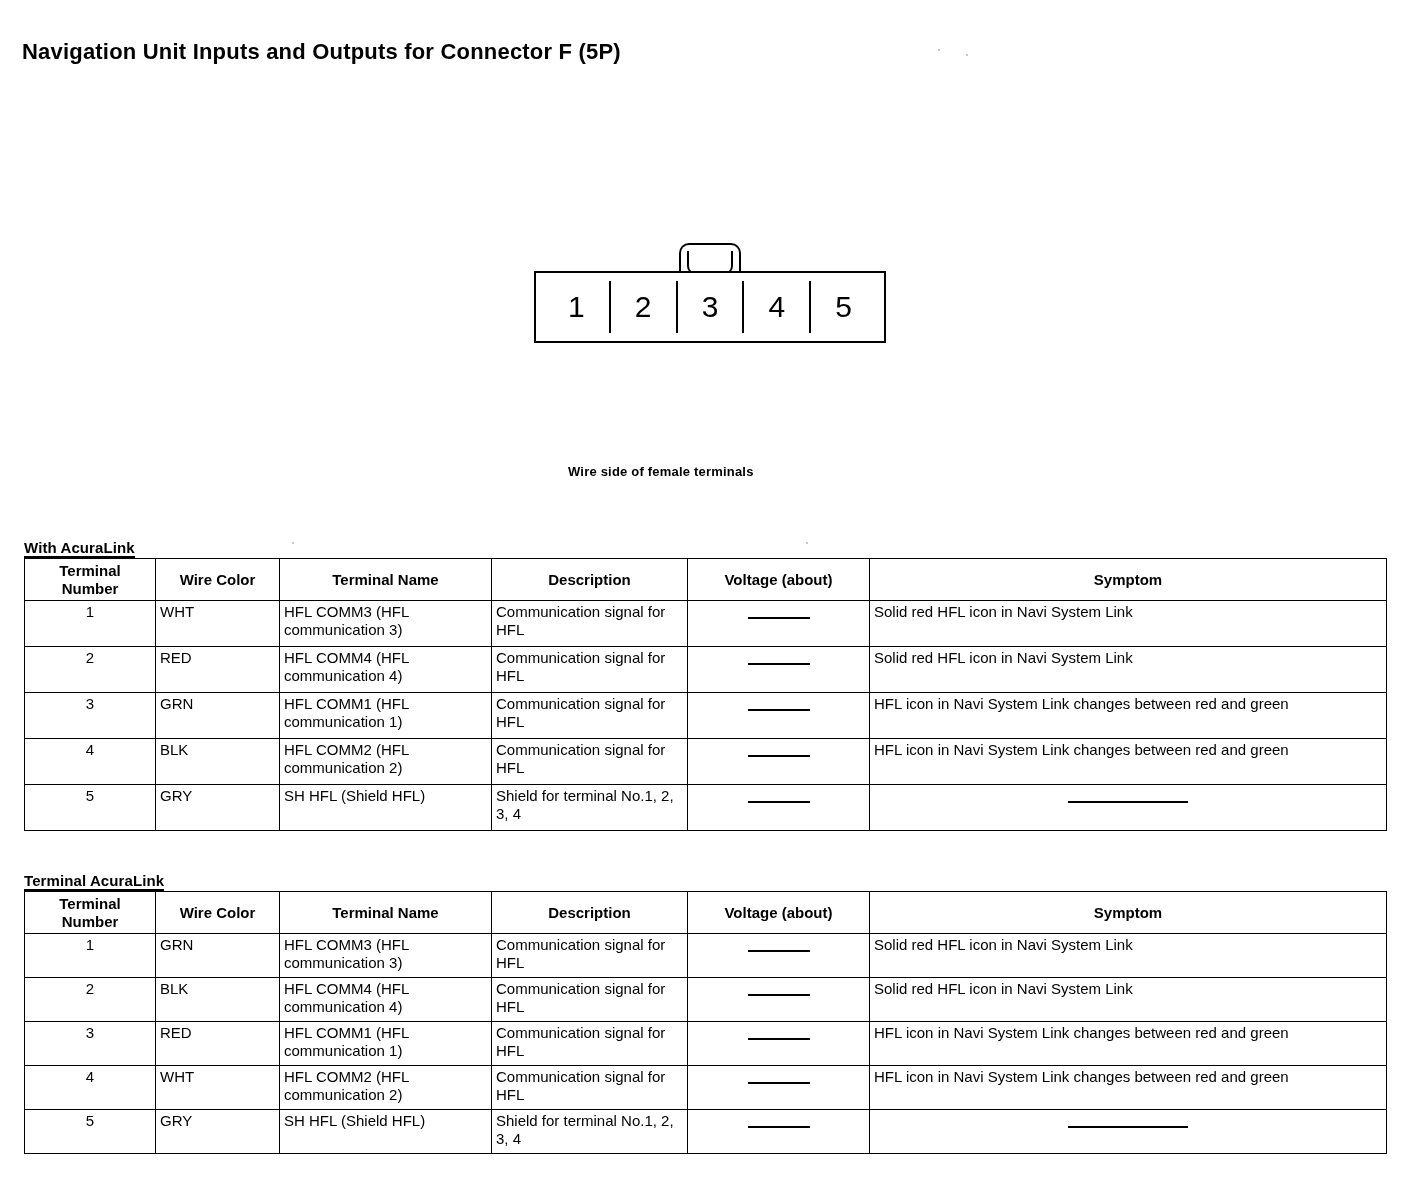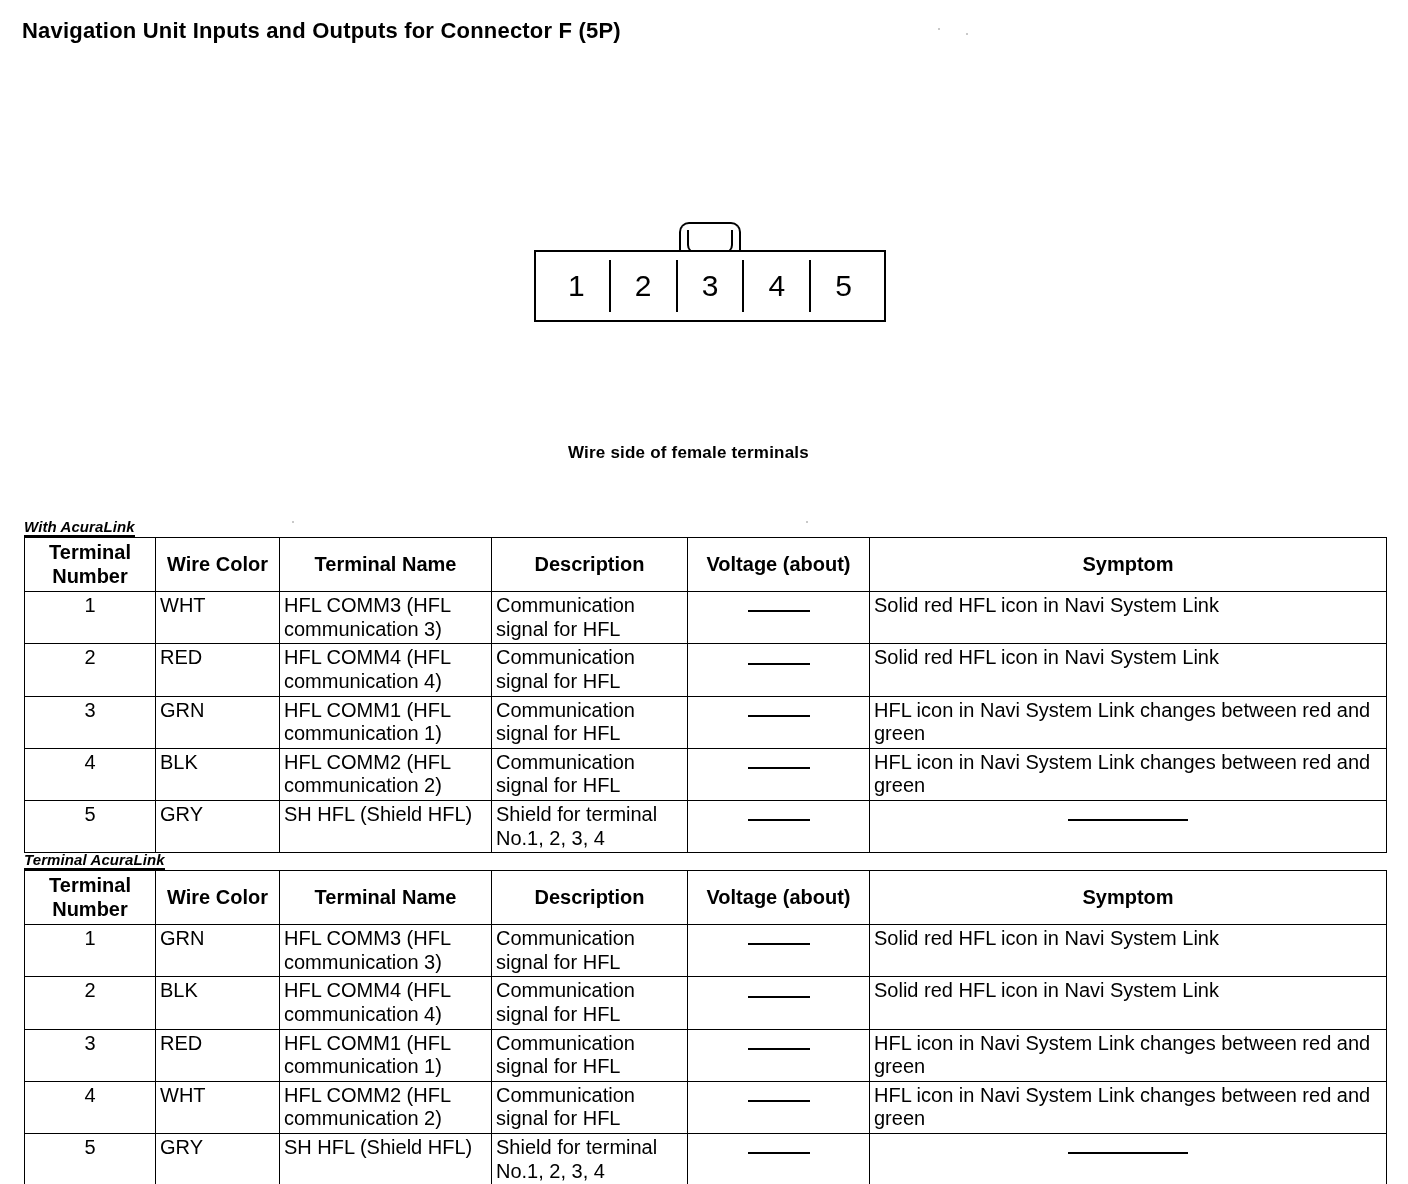--- a/index.html
+++ b/index.html
@@ -12,20 +12,21 @@
     height: 1184px;
     font-family: "Liberation Sans", sans-serif;
     color: #000000;
     position: relative;
     overflow: hidden;
   }
   .page {
     position: relative;
     width: 1408px;
     height: 972px;
+    margin-top: 21px;
   }
   .page-title {
     position: absolute;
     left: 22px;
     top: 18px;
     font-size: 22px;
     font-weight: bold;
     letter-spacing: 0.2px;
     white-space: nowrap;
   }
@@ -84,47 +85,46 @@
     font-size: 30px;
     font-family: "Liberation Sans", sans-serif;
   }
   .pin-cell:first-child { margin-left: 8px; }
   .pin-cell:last-child { border-right: none; margin-right: 8px; }
 
   .caption {
     position: absolute;
     left: 568px;
     top: 443px;
-    font-size: 17px;
+    font-size: 13px;
     font-weight: bold;
     letter-spacing: 0.2px;
   }
 
   
   .section-label {
     position: absolute;
     font-size: 15px;
     font-weight: bold;
     left: 24px;
     letter-spacing: 0.1px;
   }
   .section-label .underline {
     border-bottom: 2px solid #000;
     padding-bottom: 0px;
-    font-style: italic;
   }
   #label-with { top: 518px; }
   #label-without { top: 851px; }
 
   
   table.spec {
     position: absolute;
     border-collapse: collapse;
     table-layout: fixed;
-    font-size: 20px;
+    font-size: 15px;
     background: #fff;
   }
   #table-with { left: 24px; top: 537px; width: 1362px; }
   #table-without { left: 24px; top: 870px; width: 1362px; }
 
   table.spec th, table.spec td {
     border: 1.5px solid #000;
     vertical-align: top;
     padding: 2px 4px;
     line-height: 1.18;

